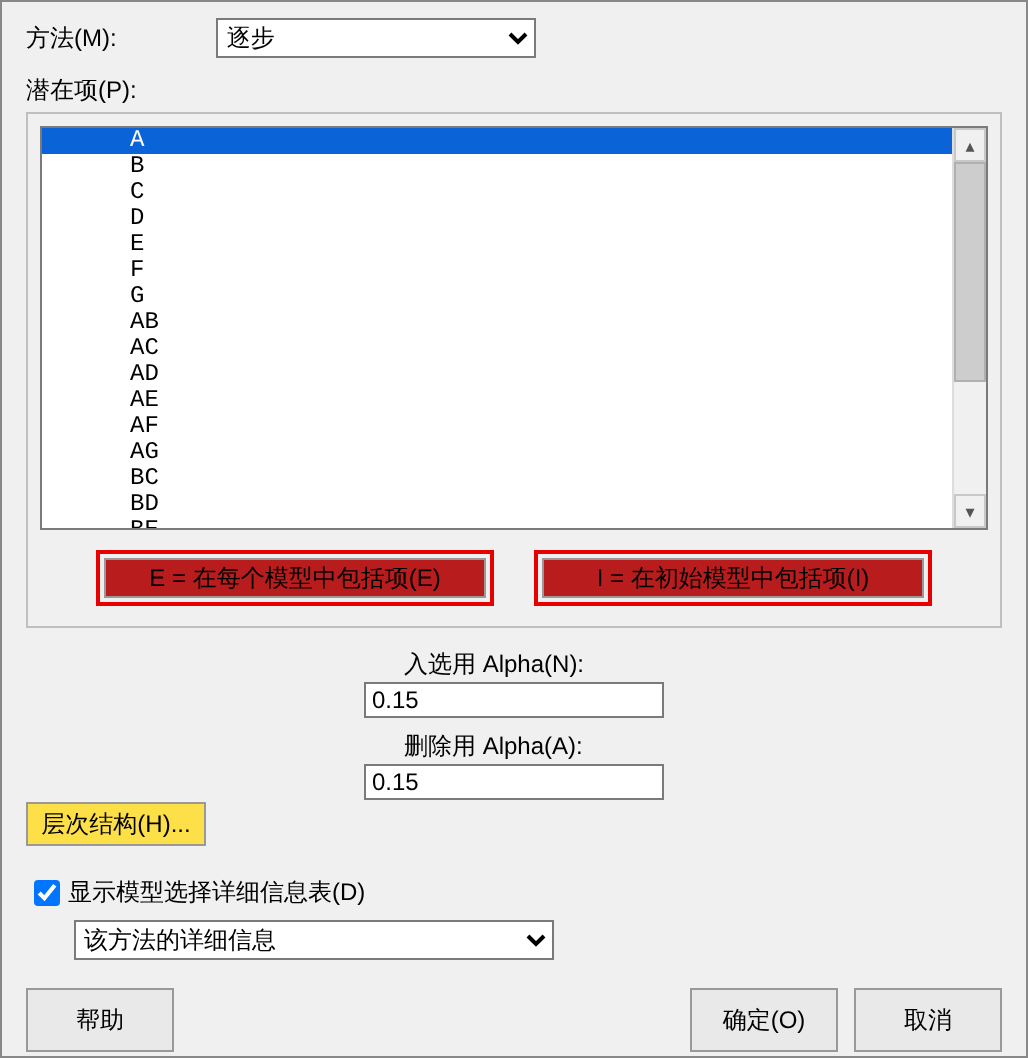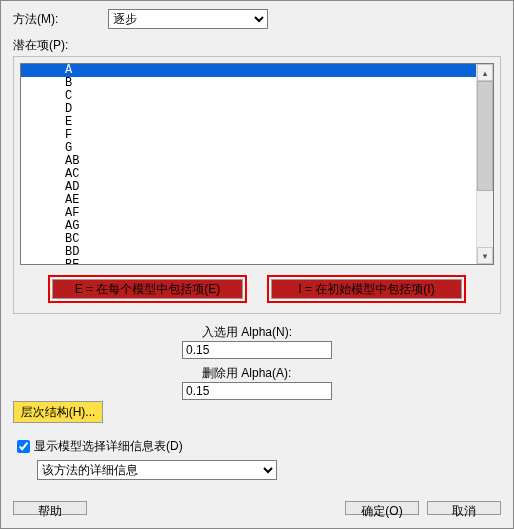--- a/index.html
+++ b/index.html
@@ -148,21 +148,21 @@
     font-size:12px;border:1px solid #7a7a7a;background:#fff;
     font-family:inherit;
   }
   .footer{
     display:flex;
     justify-content:space-between;
     padding:6px 12px 10px 12px;
   }
   .footer .right{display:flex;gap:8px;}
   .footer button{
-    width:74px;height:14px;font-size:12px;
+    width:74px;height:32px;font-size:12px;
     background:#e9e9e9;border:1px solid #999;cursor:pointer;
     font-family:inherit;
   }
 </style>
 </head>
 <body>
 
 <div class="window">
 
   <div class="body">

